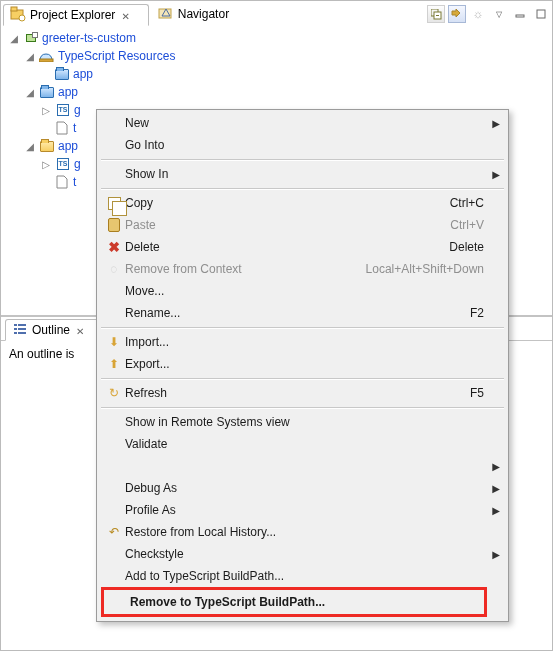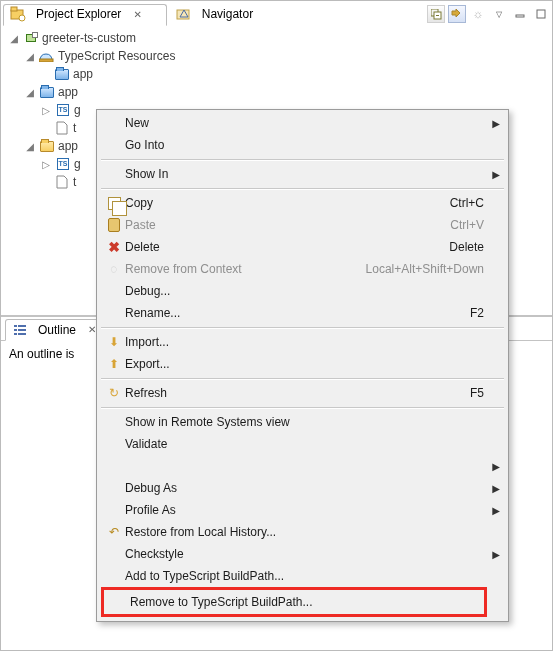--- a/index.html
+++ b/index.html
@@ -21,23 +21,23 @@
   }
   .tabbar {
     display: flex;
     align-items: center;
     height: 24px;
     gap: 2px;
     padding: 2px 2px 0 2px;
   }
   .tab {
     display: flex;
-    align-items: center;
-    gap: 10px;
-    padding: 2px 24px 3px 6px;
+    align-items: flex-end;
+    gap: 4px;
+    padding: 2px 18px 3px 6px;
     border: 1px solid transparent;
     height: 22px;
   }
   .tab.active {
     background: #ffffff;
     border: 1px solid #bcbcbc;
     border-bottom: 1px solid #ffffff;
     margin-bottom: -1px;
     border-radius: 3px 3px 0 0;
   }
@@ -64,21 +64,21 @@
   .tree-row {
     display: flex; align-items:center; gap: 3px;
     height: 18px;
     white-space: nowrap;
   }
   .indent { display:inline-block; }
   .twisty {
     width: 12px; text-align:center; color:#7c7c7c; font-size: 10px;
   }
   .node-icon { width:16px; height:16px; display:inline-flex; align-items:center; justify-content:center;}
-  .node-label { color:#404040; }
+  .node-label { color:#1d4ed8; }
   .green-box { width:10px;height:8px;border:1px solid #3a7a1a; background:#bfe39a; position:relative;}
   .decor-ts { position:absolute; top:-3px; right:-3px; width:6px;height:6px; background:#fff; border:1px solid #777; font-size:4px;}
   .folder-icon { width:14px;height:11px; border:1px solid #b88a2b; background:linear-gradient(#ffe9a8,#f7cf63); border-radius:1px; position:relative;}
   .folder-icon:before{content:""; position:absolute; top:-3px; left:0; width:6px;height:3px; background:#f7cf63; border:1px solid #b88a2b; border-bottom:none;}
   .folder-ts { border-color:#2a6db0; background:linear-gradient(#cfe6ff,#7fb5ea);}
   .folder-ts:before{ background:#7fb5ea; border-color:#2a6db0;}
   .ts-file { width:12px;height:12px; border:1px solid #2a6db0; background:#fff; font-size:7px; line-height:10px; text-align:center; color:#2a6db0; font-weight:bold;}
 
   
   .outline-view {
@@ -120,20 +120,21 @@
   .icon-copy:after{content:"";position:absolute;left:3px;top:3px;width:13px;height:13px;border:1px solid #b0923c;background:#fff;}
   .icon-paste { width:12px;height:14px;border:1px solid #a97e20;background:#e7c66f; border-radius:2px;}
   .icon-x { color:#cc3b2b; font-weight:bold; font-size:14px;}
   .icon-import { color:#d8a437; font-size:12px;}
   .icon-restore { color:#b78a1f; font-size:12px; }
 
   
   .highlight-box {
     border: 3px solid #ee2a24;
     margin: 0 19px 2px 2px;
+    font-weight: bold;
   }
   .highlight-box .menu-row { height: 24px; }
 
   svg { display:block; }
 </style>
 </head>
 <body>
 
 <div class="view-top">
   <div class="tabbar">
@@ -322,21 +323,21 @@
     <span class="mi-label">Delete</span>
     <span class="mi-accel">Delete</span>
   </div>
   <div class="menu-row disabled">
     <span class="mi-icon" style="color:#bbb;">◌</span>
     <span class="mi-label">Remove from Context</span>
     <span class="mi-accel">Local+Alt+Shift+Down</span>
   </div>
   <div class="menu-row">
     <span class="mi-icon"></span>
-      <span class="mi-label">Debug...</span>
+      <span class="mi-label">Move...</span>
   </div>
   <div class="menu-row">
     <span class="mi-icon"></span>
       <span class="mi-label">Rename...</span>
     <span class="mi-accel">F2</span>
   </div>
   <div class="menu-sep"></div>
   <div class="menu-row">
     <span class="mi-icon icon-import">⬇</span>
     <span class="mi-label">Import...</span>

